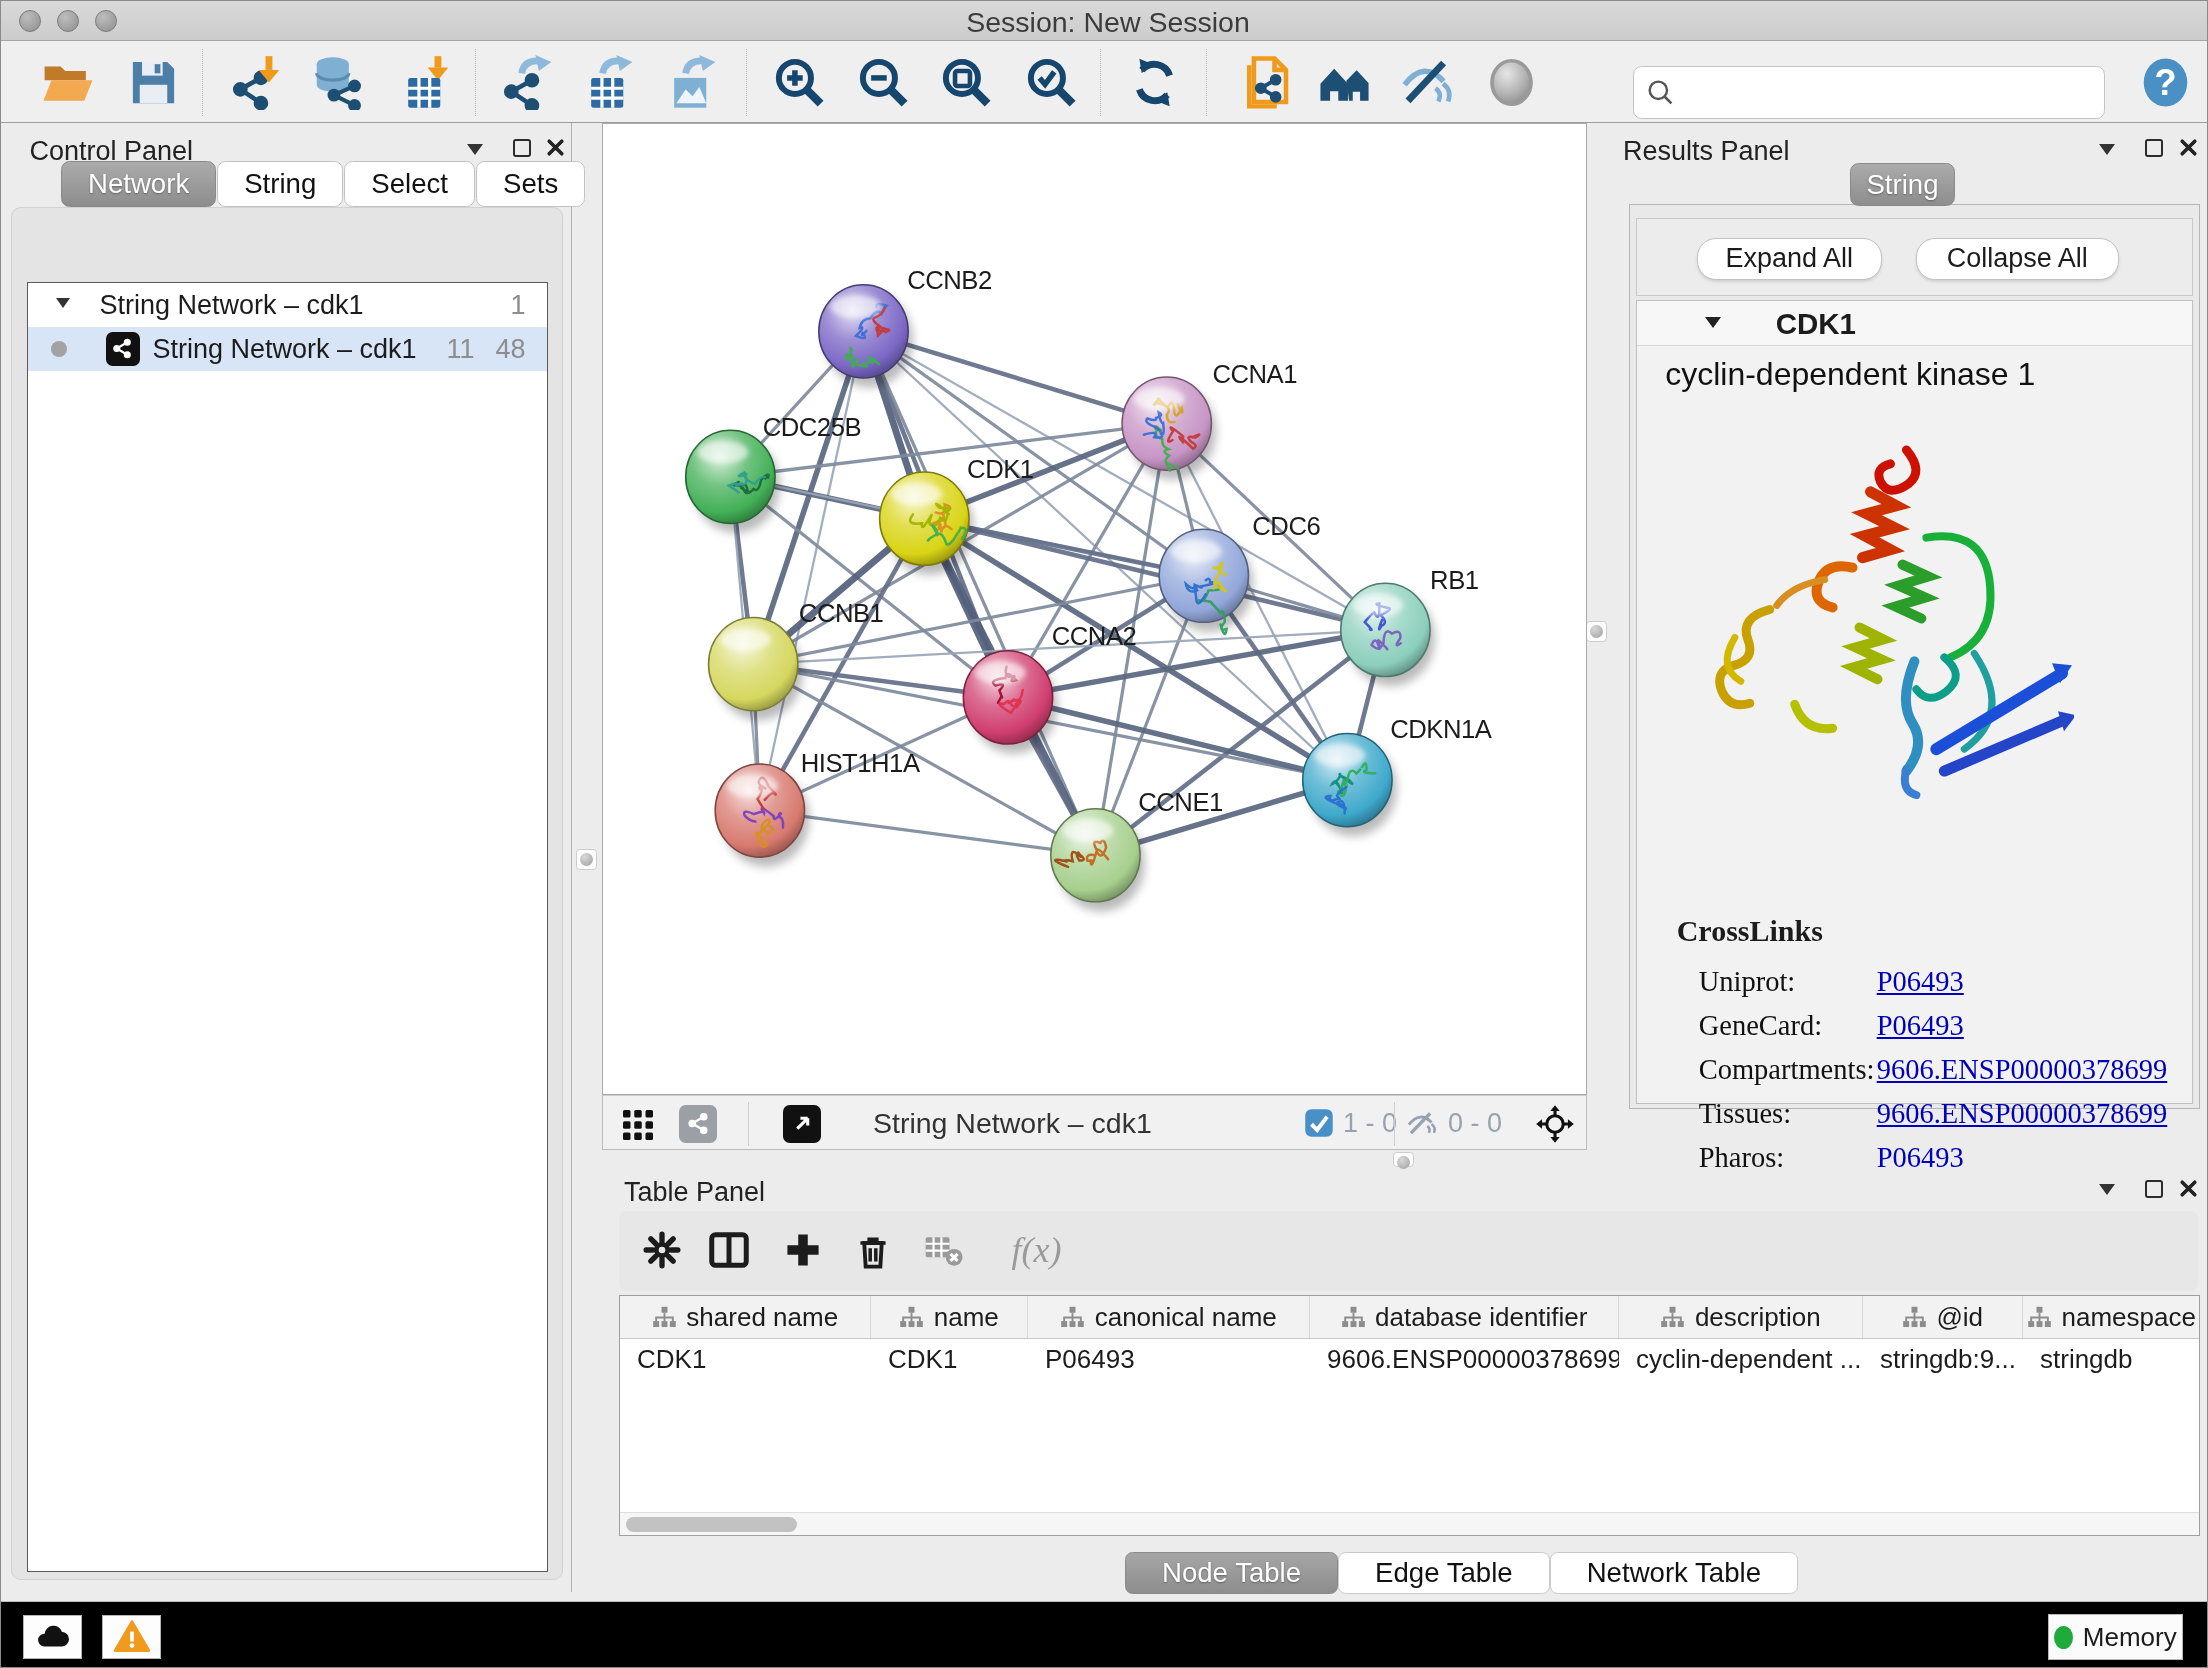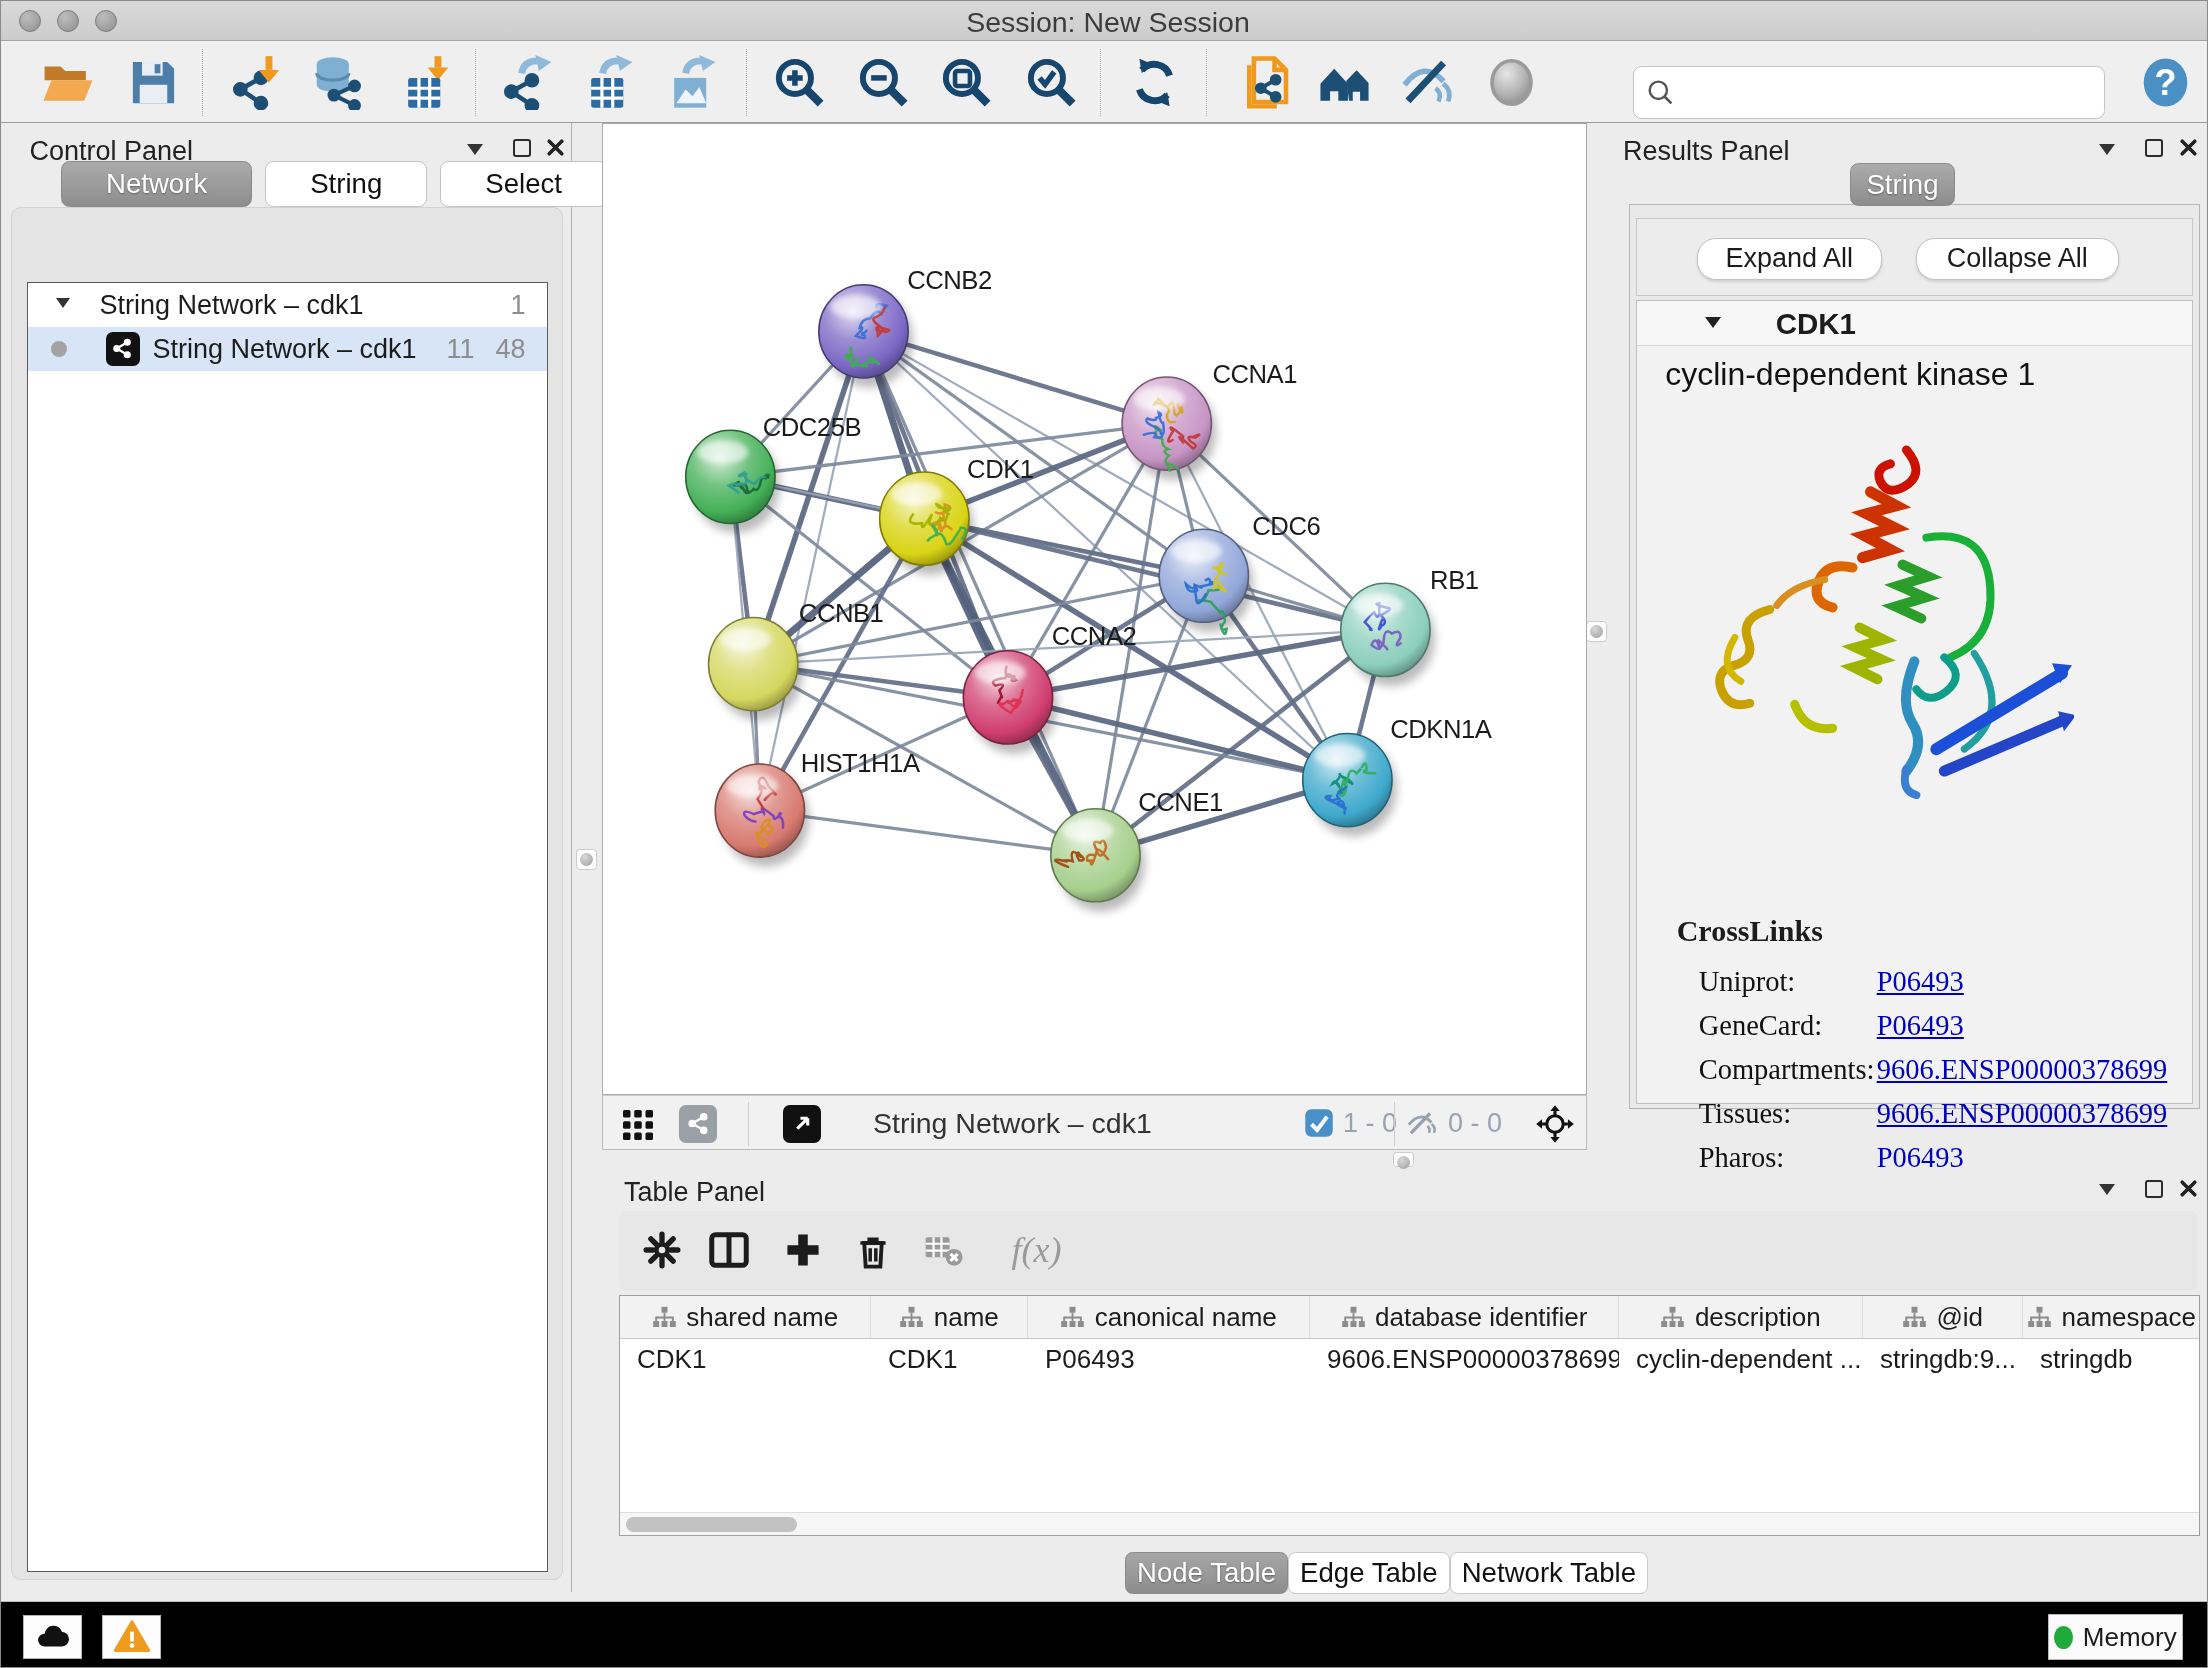--- a/index.html
+++ b/index.html
@@ -21,22 +21,22 @@
      border:1.9px solid #c3c3c3;border-radius:8.6px;padding:0 13.3px 0 59px;font-size:26px;font-family:"Liberation Sans",sans-serif;}
   .search-mag{position:absolute;left:1644px;top:36px;}
   
   .panelhead{position:absolute;font-size:27px;color:#222;}
   .tri{width:0;height:0;border-left:8.6px solid transparent;border-right:8.6px solid transparent;border-top:11.4px solid #333;display:inline-block;}
   .floatbox{position:absolute;width:18px;height:18px;border:2.9px solid #2b2b2b;border-radius:2.9px;}
   .hbtn{position:absolute;}
   
   .cpanel{position:absolute;left:0;top:122px;width:571px;height:1469px;background:#ececec;border-right:1px solid #b0b0b0;}
   .cp-tabs{position:absolute;left:60px;top:38px;display:flex;}
-  .cp-tab{height:46px;line-height:44px;padding:0 44px;font-size:27.6px;background:#fff;border:1px solid #c2c2c2;
-     border-radius:8.6px;margin-right:13px;color:#111;text-align:right;}
+  .cp-tab{height:46px;line-height:44px;padding:0 26px;font-size:27.6px;background:#fff;border:1px solid #c2c2c2;
+     border-radius:8.6px;margin-right:1px;color:#111;text-align:right;}
   .cp-tab.active{background:linear-gradient(#ababab,#8d8d8d);color:#fff;border-color:#8a8a8a;text-shadow:0 1px 1.9px rgba(0,0,0,.35);}
   .cp-box{position:absolute;left:9.5px;top:84px;width:552px;height:1373px;background:#e4e4e4;border:1px solid #d2d2d2;border-radius:9.5px;}
   .cp-toolrow{position:absolute;left:0;top:21px;width:100%;height:38px;}
   .cp-status{position:absolute;left:0;right:0;top:3.8px;text-align:center;font-size:26px;color:#222;}
   .treebox{position:absolute;left:15px;top:74px;width:521px;height:1290px;background:#fff;border:1.9px solid #5a5a5a;}
   .treerow{position:relative;width:100%;height:44px;font-size:27px;}
   .treerow .lbl{position:absolute;top:6.7px;}
   .treerow .num{position:absolute;top:6.7px;color:#8d8d8d;}
   .row-selected{background:#d7e5f7;}
   .graydot{position:absolute;left:23px;top:14.3px;width:16px;height:16px;border-radius:50%;background:#a3a3a3;}
@@ -73,21 +73,21 @@
   .tp-tool{position:absolute;top:13.3px;width:51px;height:51px;display:flex;align-items:center;justify-content:center;}
   .fx{font-family:"Liberation Serif",serif;font-style:italic;font-size:36px;color:#9a9a9a;}
   .tablebox{position:absolute;left:17px;top:126px;width:1581px;height:241px;background:#fff;border:1px solid #9f9f9f;overflow:hidden;}
   .thead{display:flex;height:43px;background:#f2f2f2;border-bottom:1px solid #c9c9c9;}
   .th{display:flex;align-items:center;justify-content:center;font-size:26px;color:#1c1c1c;border-right:1px solid #d9d9d9;gap:9.5px;flex:none;overflow:hidden;white-space:nowrap;}
   .trow{display:flex;height:40px;}
   .td{flex:none;font-size:26px;padding:4.8px 0 0 17px;overflow:hidden;white-space:nowrap;}
   .hscroll{position:absolute;left:0;bottom:0;width:100%;height:23px;background:#f6f6f6;border-top:1px solid #ddd;}
   .hthumb{position:absolute;left:5.7px;top:3.8px;width:171px;height:15px;border-radius:7.6px;background:#c2c2c2;}
   .tp-tabs{position:absolute;left:523px;top:383px;display:flex;}
-  .tp-tab{height:42px;line-height:40px;padding:0 11px;font-size:27.6px;background:#fff;border:1px solid #c9c9c9;border-radius:7.6px;color:#111;}
+  .tp-tab{height:42px;line-height:40px;padding:0 36px;font-size:27.6px;background:#fff;border:1px solid #c9c9c9;border-radius:7.6px;color:#111;}
   .tp-tab.active{background:linear-gradient(#a6a6a6,#8d8d8d);color:#fff;border-color:#8a8a8a;text-shadow:0 1px 1.9px rgba(0,0,0,.35);}
   
   .statusbar{position:absolute;left:0;top:1600px;width:100%;height:68px;background:#000000;border-top:1px solid #bdbdbd;}
   .sbtn{position:absolute;top:13.3px;width:59px;height:44px;background:#fdfdfd;border:1.9px solid #b5b5b5;display:flex;align-items:center;justify-content:center;}
   .membtn{position:absolute;left:2047px;top:12.4px;width:135px;height:46px;background:#fbfbfb;border:1.9px solid #b8b8b8;
      display:flex;align-items:center;justify-content:center;gap:9.5px;font-size:26px;}
   .memdot{width:19px;height:23px;border-radius:50%;background:#1faa3c;}
 </style>
 </head>
 <body>

